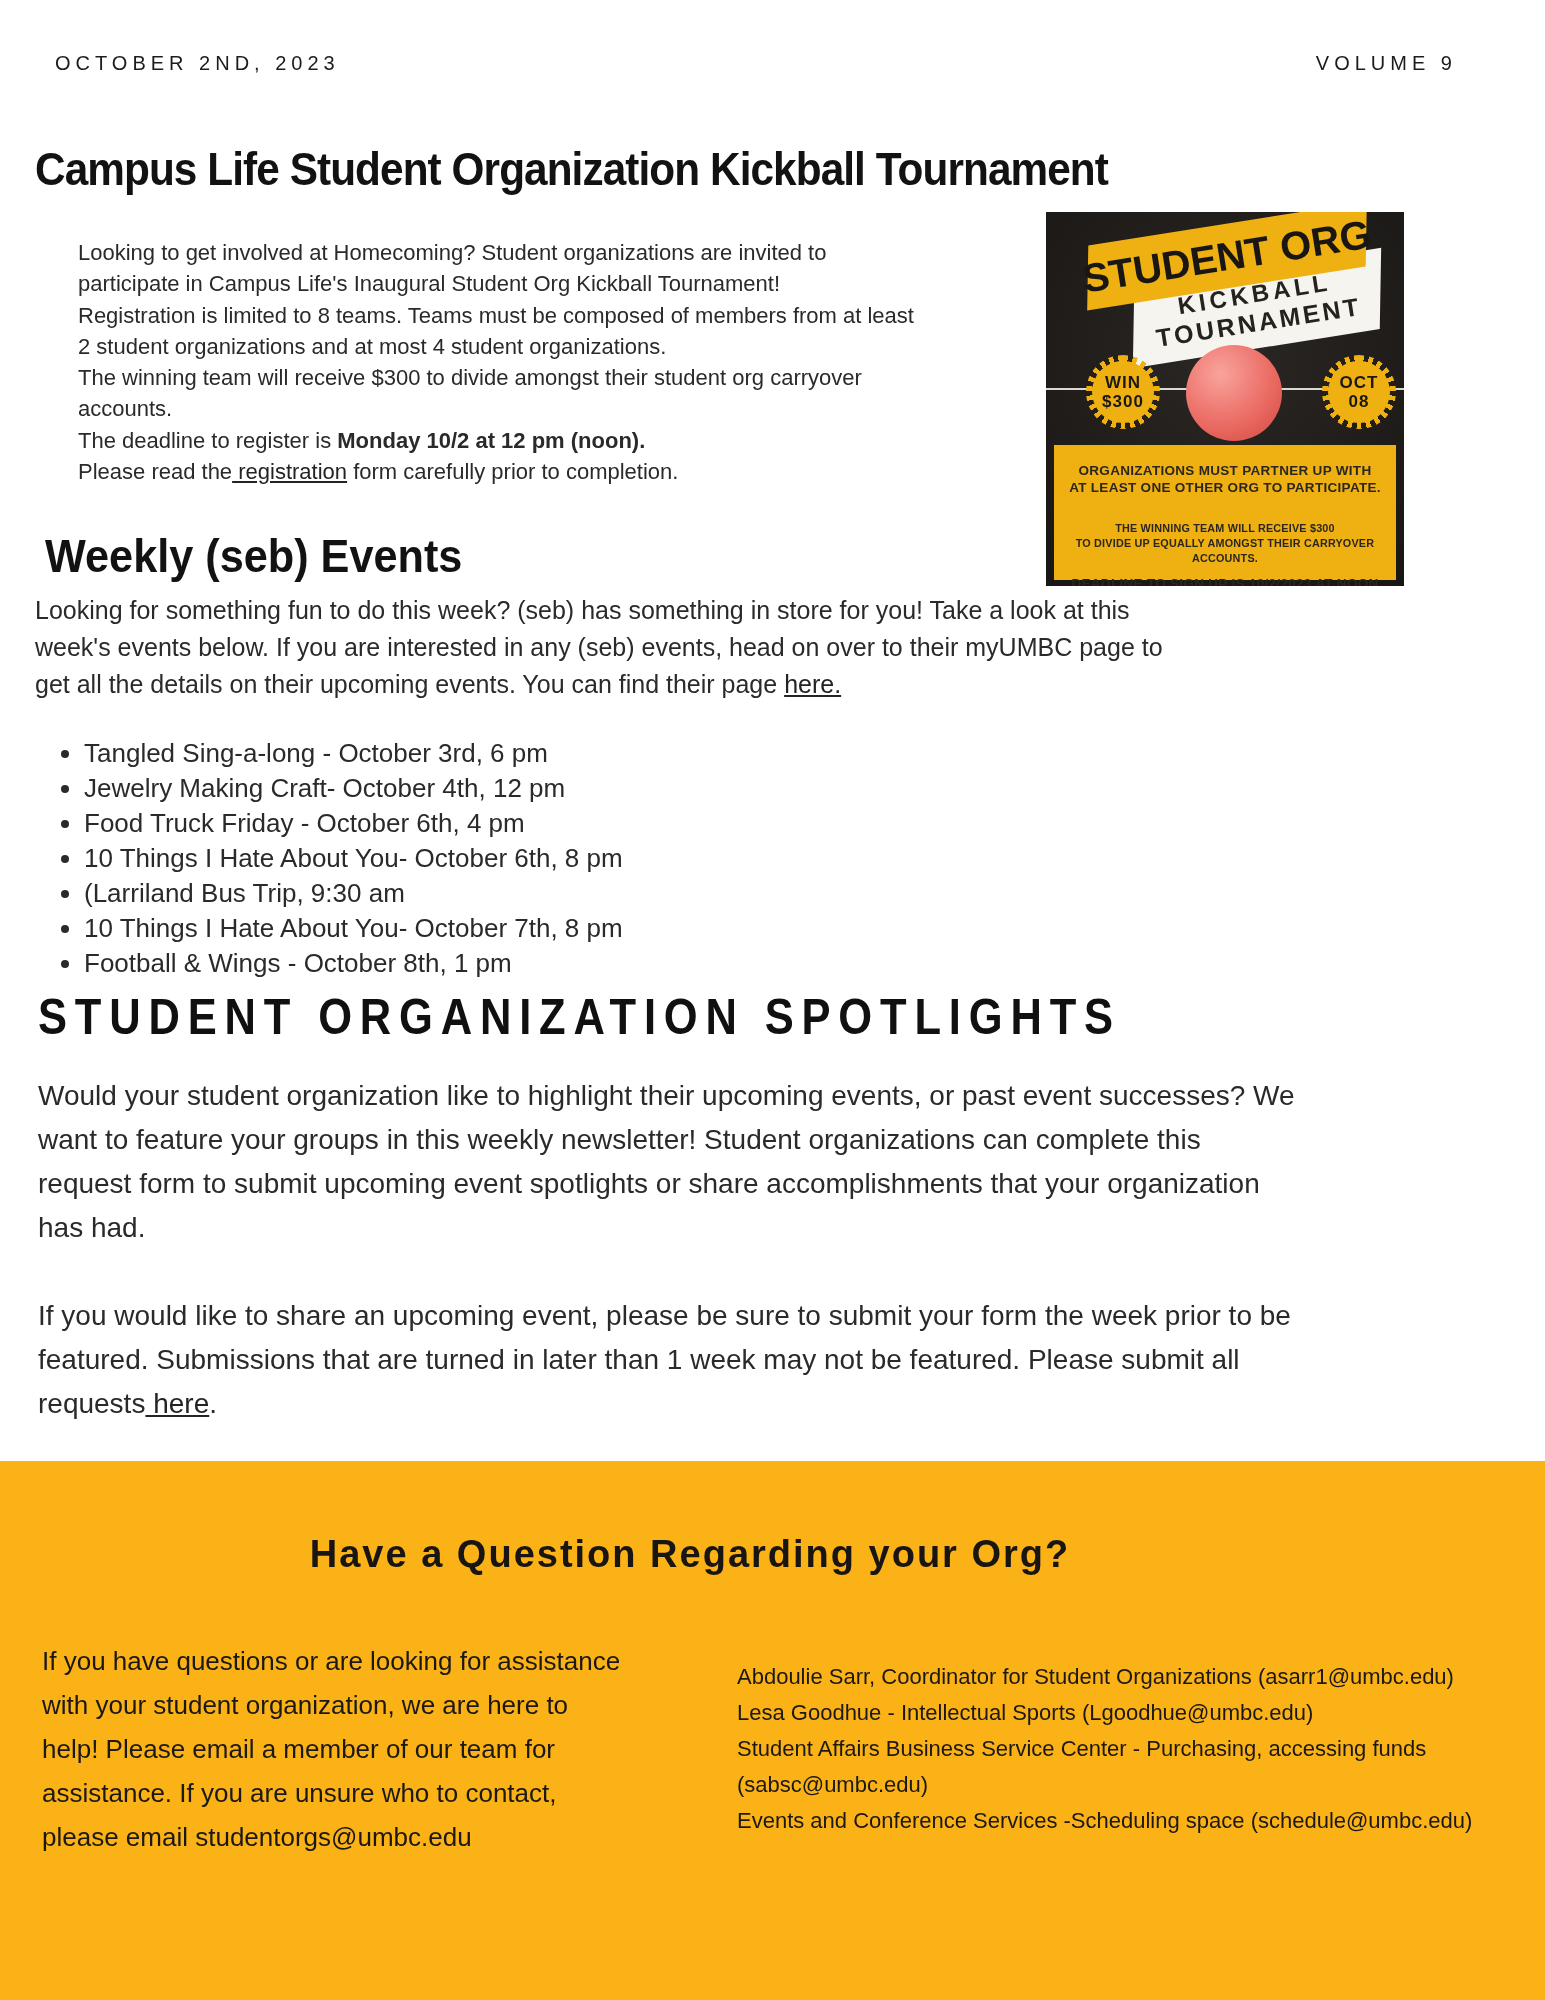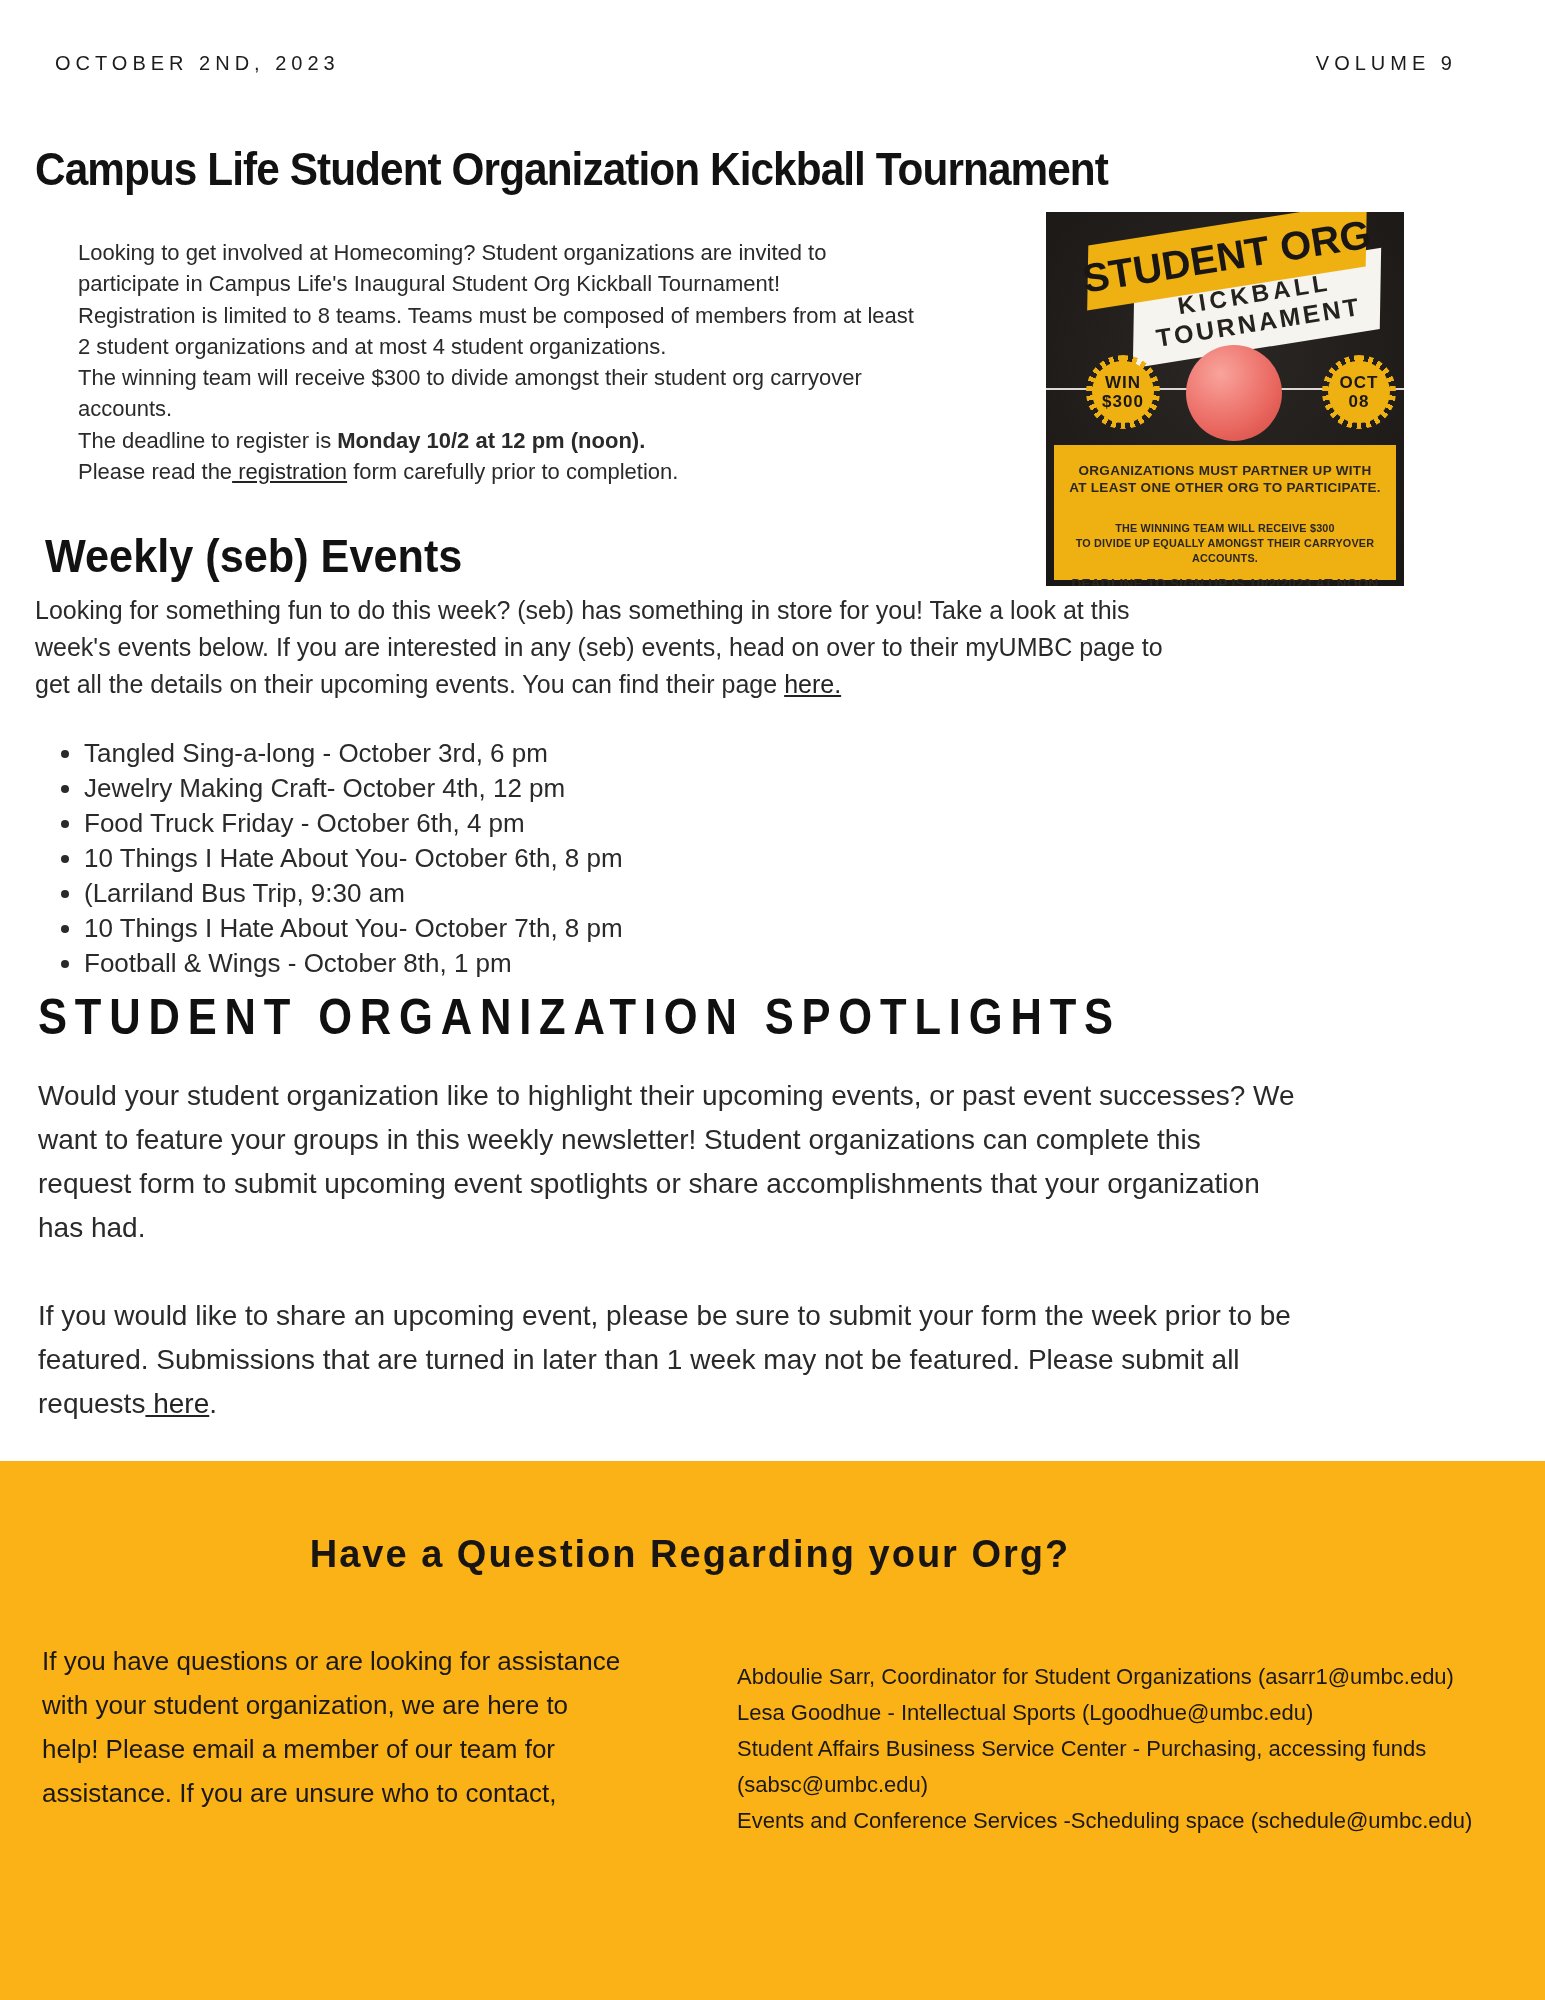--- a/index.html
+++ b/index.html
@@ -202,20 +202,21 @@
     <div><span>requests</span><a class="link"> here</a><span>.</span></div>
   </div>
 
   <div class="footer">
     <h2 class="footer-title">Have a Question Regarding your Org?</h2>
     <div class="footer-left">
       <div>If you have questions or are looking for assistance</div>
       <div>with your student organization, we are here to</div>
       <div>help! Please email a member of our team for</div>
       <div>assistance. If you are unsure who to contact,</div>
+      <div>please email studentorgs@umbc.edu</div>
     </div>
     <div class="footer-contacts">
       <div>Abdoulie Sarr, Coordinator for Student Organizations (asarr1@umbc.edu)</div>
       <div>Lesa Goodhue - Intellectual Sports (Lgoodhue@umbc.edu)</div>
       <div>Student Affairs Business Service Center - Purchasing, accessing funds (sabsc@umbc.edu)</div>
       <div>Events and Conference Services -Scheduling space (schedule@umbc.edu)</div>
     </div>
   </div>
 
 </div>

